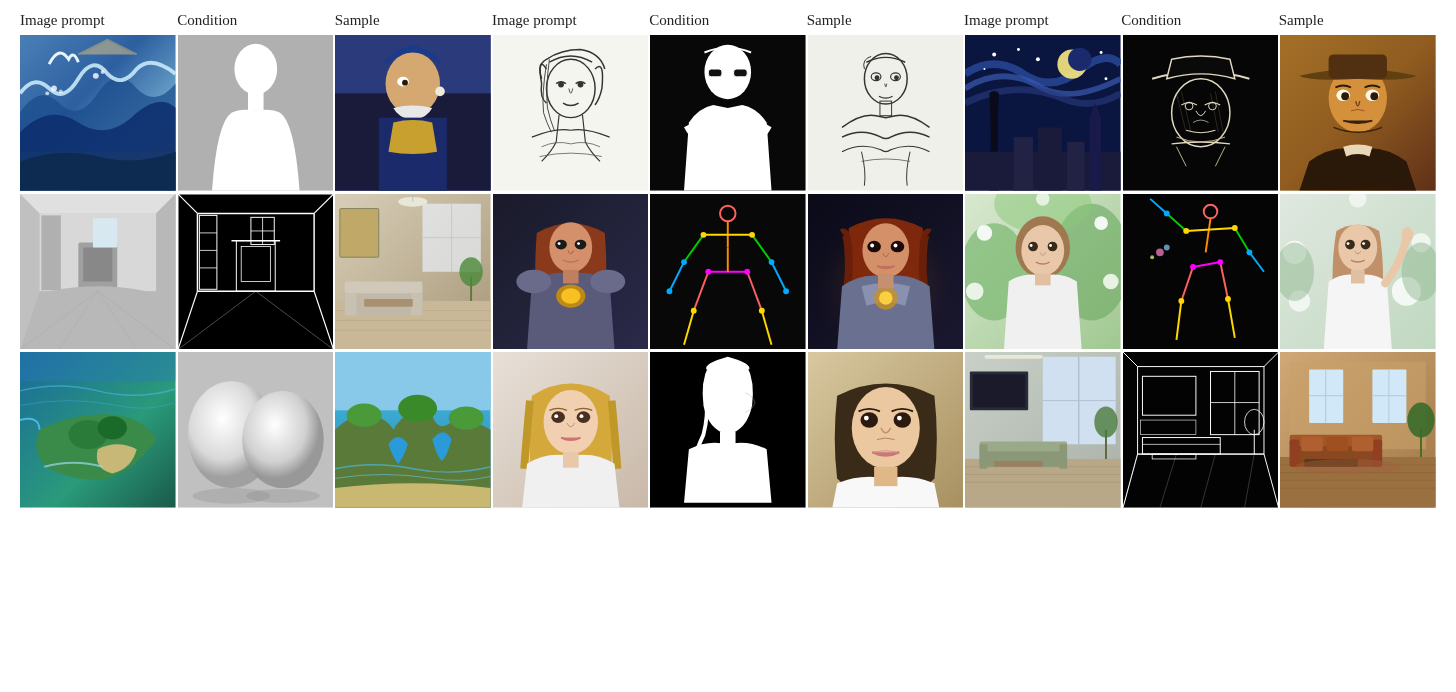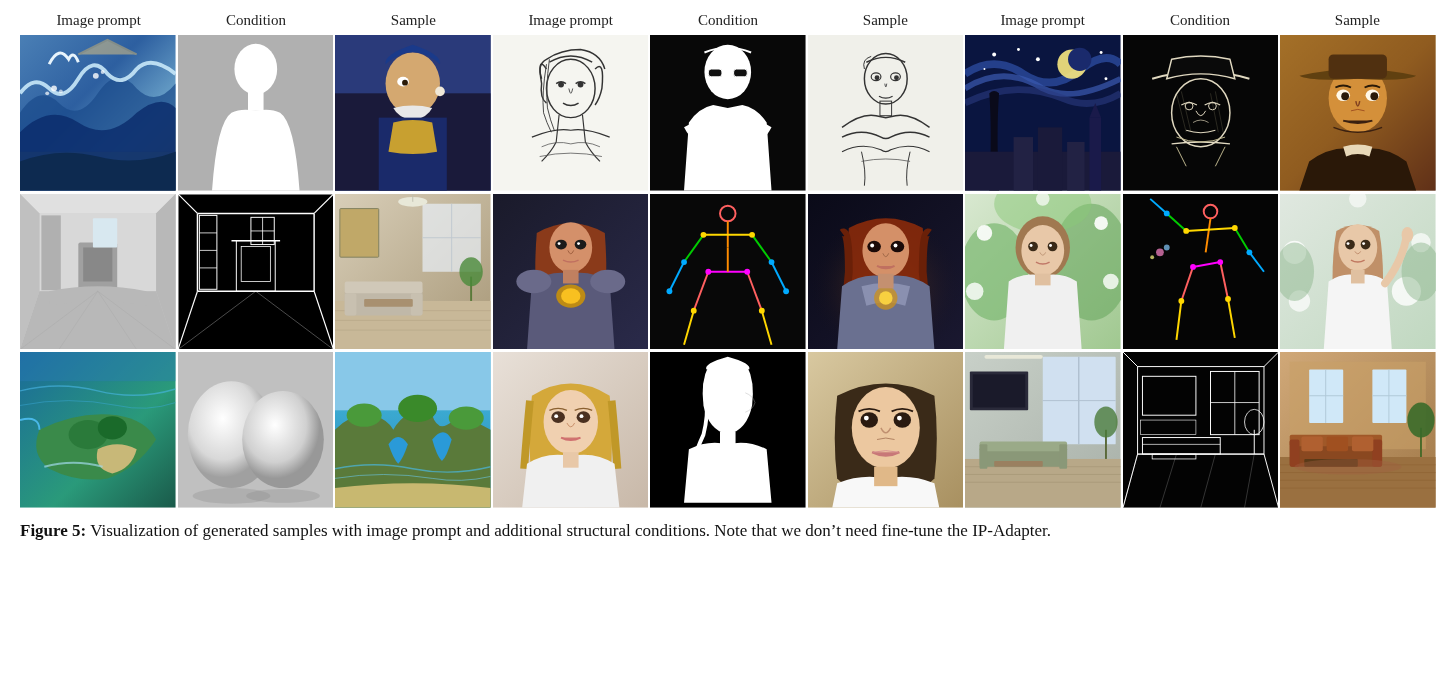--- a/index.html
+++ b/index.html
@@ -23,21 +23,20 @@
     }
 
     
     .header-row {
       display: grid;
       grid-template-columns: repeat(9, 1fr);
       margin-bottom: 4px;
     }
 
     .header-cell {
-      text-align: center;
       font-size: 15px;
       color: #222;
       padding: 2px 0;
     }
 
     
     .image-grid {
       display: grid;
       grid-template-columns: repeat(9, 1fr);
       gap: 2px;
@@ -982,17 +981,14 @@
           <rect x="25" y="110" width="55" height="8" rx="1" fill="#5a3a18"></rect>
 
           <line x1="145" y1="108" x2="145" y2="78" stroke="#4a6a2a" stroke-width="2"></line>
           <ellipse cx="145" cy="70" rx="14" ry="18" fill="#3a6a2a" opacity="0.9"></ellipse>
 
           <ellipse cx="70" cy="118" rx="55" ry="8" fill="#a06040" opacity="0.4"></ellipse>
         </svg>
       </div>
     </div>
 
-    <div class="caption">
-      <span style="font-weight: bold;">Figure 5:</span><span> Visualization of generated samples with image prompt and additional structural conditions.  Note that we don’t need fine-tune the IP-Adapter.</span>
-    </div>
   </div>
 </div>
 
 </body></html>

